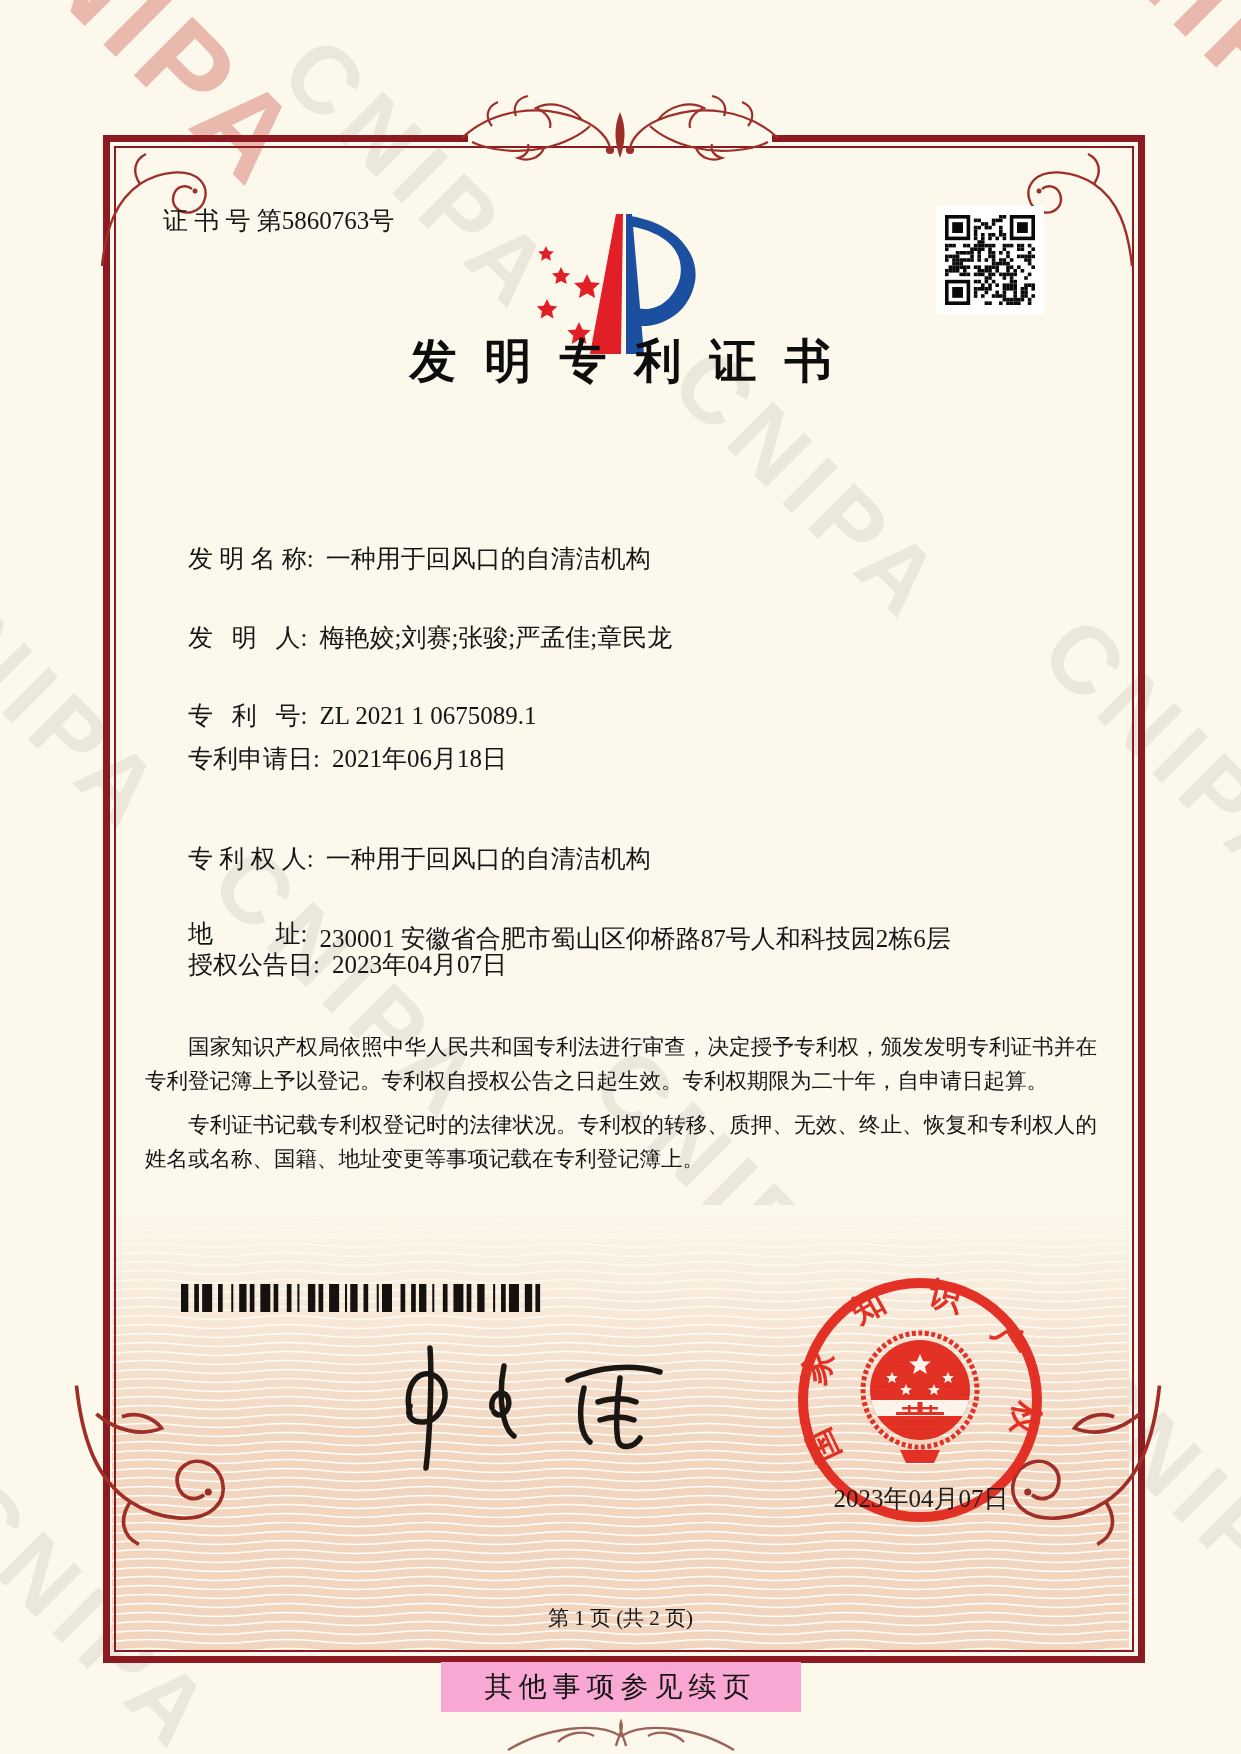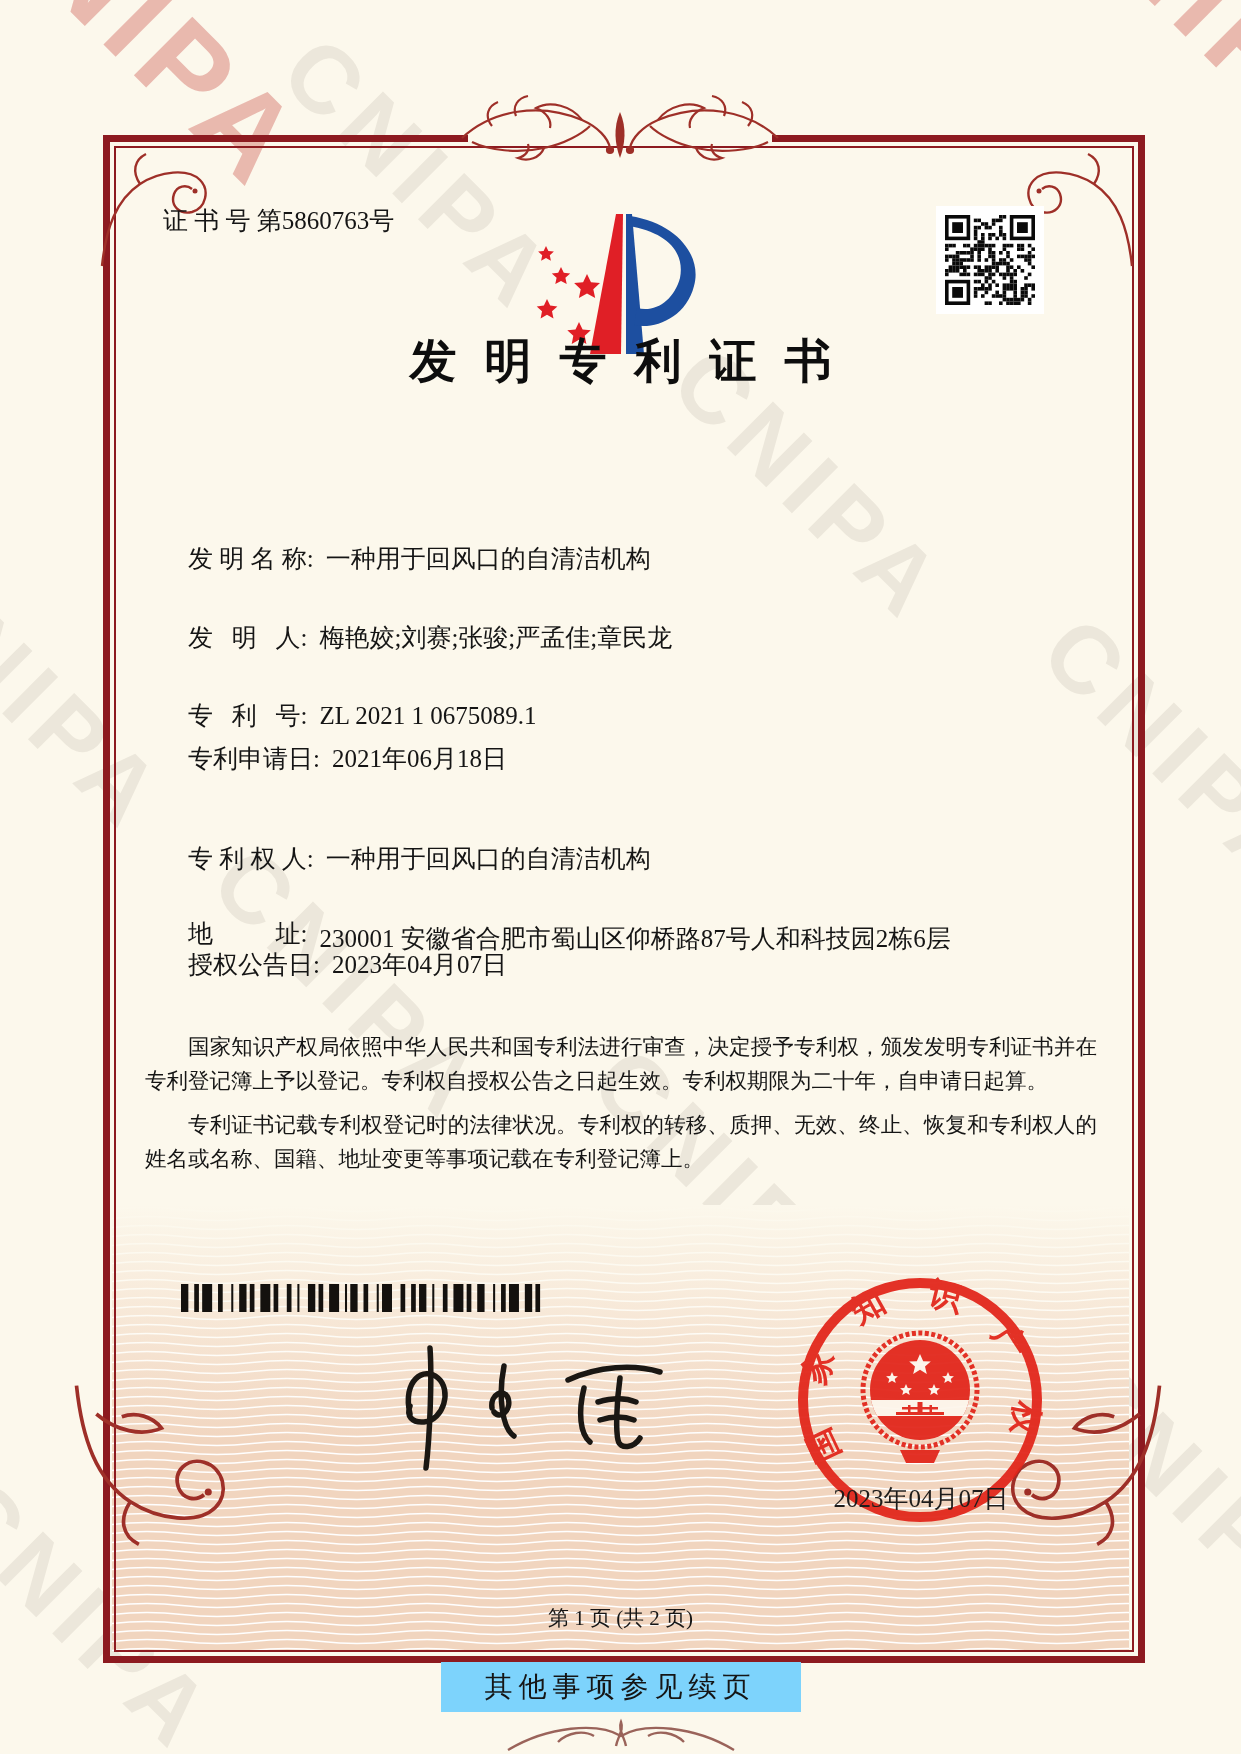--- a/index.html
+++ b/index.html
@@ -34,21 +34,21 @@
          text-align:justify;}
   .paras p{margin:8px 0 10px;text-indent:2em;}
   
   .barcode{position:absolute;left:181px;top:1284px;}
   .signature{position:absolute;left:372px;top:1336px;}
   .officer{position:absolute;left:176px;top:1378px;font-family:"Liberation Sans","DejaVu Sans",sans-serif;
            font-weight:700;font-size:30px;color:#1c1c1c;line-height:50px;}
   .seal{position:absolute;left:780px;top:1260px;width:280px;height:280px;opacity:0.94;}
   .page-num{position:absolute;left:0;right:0;top:1604px;text-align:center;font-size:21px;}
   .continuation{position:absolute;left:0;right:0;top:1662px;text-align:center;}
-  .continuation span{background:#7dd3fc;display:inline-block;padding:6px 44px;font-size:28px;letter-spacing:6px;}
+  .continuation span{background:#f9a8d4;display:inline-block;padding:6px 44px;font-size:28px;letter-spacing:6px;}
   .ornament{position:absolute;}
 </style>
 </head>
 <body>
 
 <div class="page">
 
   <div class="wm red" style="left:-70px;top:-50px;">CNIPA</div>
   <div class="wm red" style="left:1000px;top:-70px;">CNIPA</div>
   <div class="wm gray" style="left:250px;top:120px;">CNIPA</div>

